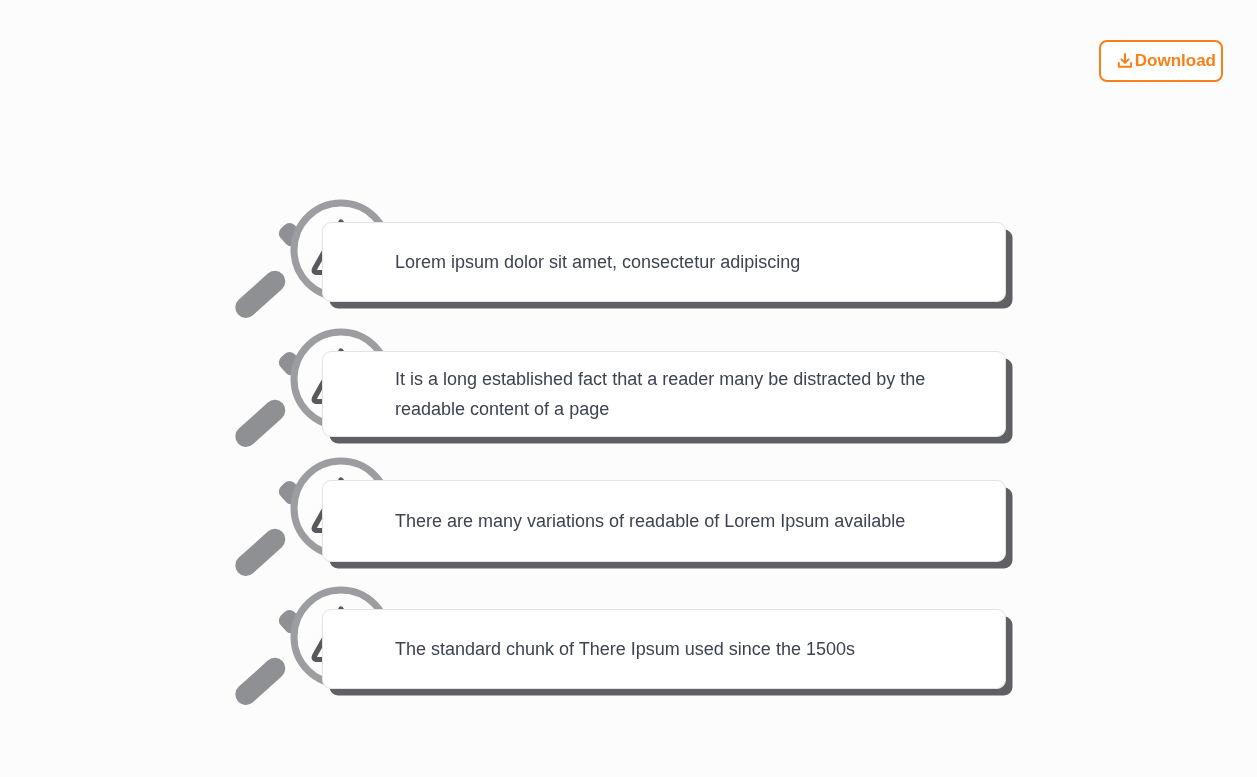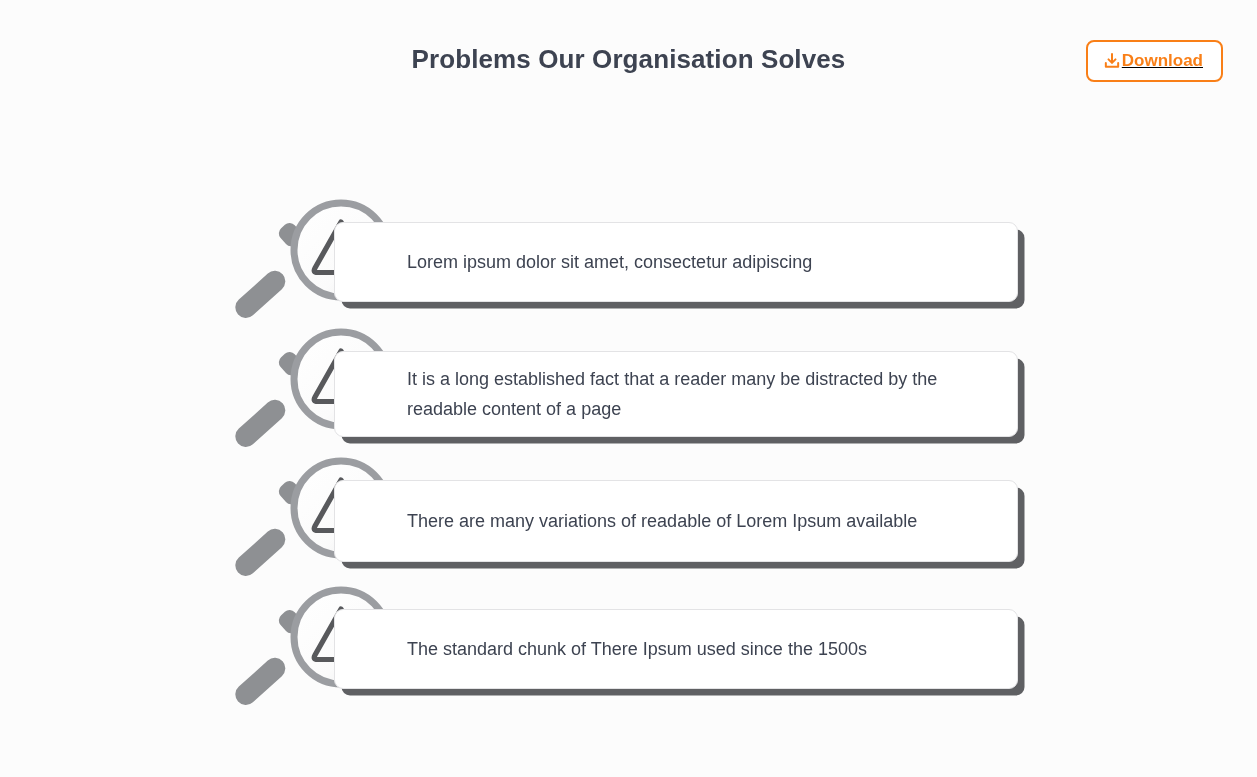--- a/index.html
+++ b/index.html
@@ -34,28 +34,27 @@
     font-weight: bold;
     color: #3d4351;
     letter-spacing: 0.1px;
   }
 
   .download-button {
     position: absolute;
     right: 34px;
     top: 40px;
     height: 42px;
-    padding: 0 18px 0 14px;
+    padding: 0 5px 0 14px;
     display: flex;
     align-items: center;
     background: #ffffff;
     border: 2px solid #f97f17;
     border-radius: 8px;
     cursor: pointer;
-    text-decoration: underline;
   }
 
   .download-label {
     font-size: 17px;
     font-weight: bold;
     color: #f97f17;
     white-space: nowrap;
   }
 
   .download-icon {
@@ -74,21 +73,21 @@
   }
 
   .problem-row {
     position: relative;
     height: 129px;
   }
 
   
   .problem-card {
     position: absolute;
-    left: 334px;
+    left: 322px;
     top: 26px;
     width: 684px;
     min-height: 80px;
     background: #ffffff;
     border: 1px solid #e3e3e5;
     border-radius: 9px;
     box-shadow: 7px 7px 0 -0.5px #5f6063;
     display: flex;
     align-items: center;
     padding: 12px 26px 12px 72px;
@@ -116,21 +115,20 @@
 
   .magnifier svg { display: block; }
 
   .magnifier.clickable { pointer-events: auto; cursor: pointer; }
 </style>
 </head>
 <body>
 
 <div class="header">
 
-  <div class="page-title">Problems Our Organisation Solves</div>
 
   <div class="download-button">
     <span class="download-icon">
       <svg viewBox="0 0 24 24" width="20" height="20" fill="none" stroke="#f97f17" stroke-width="2.4" stroke-linecap="round" stroke-linejoin="round">
         <path d="M12 3.6 L12 13.6"></path>
         <path d="M7.8 10 L12 14.2 L16.2 10"></path>
         <path d="M4.6 14.4 L4.6 19 L19.4 19 L19.4 14.4"></path>
       </svg>
     </span>
     <span class="download-label">Download</span>

